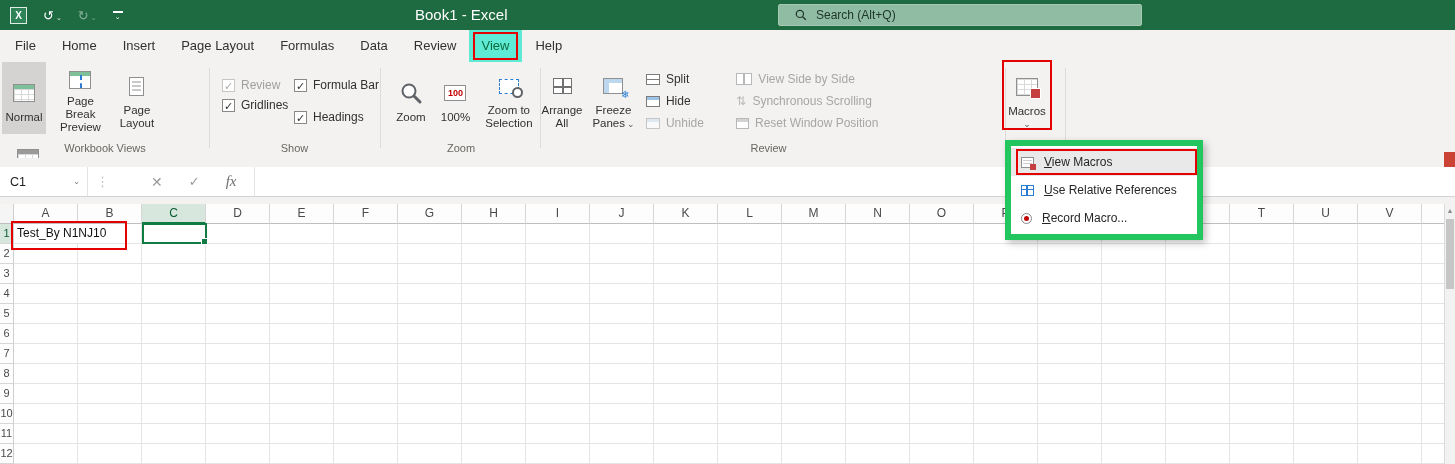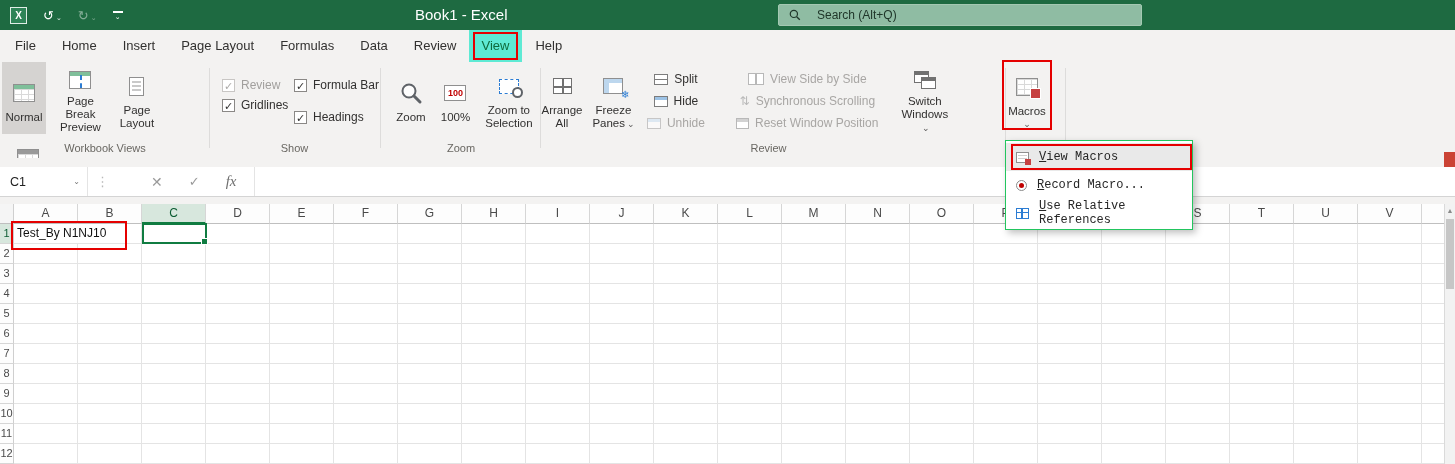--- a/index.html
+++ b/index.html
@@ -13,22 +13,22 @@
       display:flex;align-items:center;justify-content:center;font-size:10px;font-weight:bold;background:#2e8457;}
   .excel-logo::before{content:"X";}
   .tb-btn{display:flex;align-items:flex-end;gap:2px;font-size:13px;line-height:13px;cursor:default;}
   .tb-btn .chev-sm{font-size:7px;line-height:9px;color:#e7f1ea;}
   .tb-btn.dim{opacity:.45;}
   .qat-btn{display:flex;flex-direction:column;align-items:center;gap:1px;}
   .qat-btn .bar{width:10px;height:2px;background:#fff;}
   .qat-btn .chev-sm{font-size:7px;line-height:6px;}
   .tb-title{position:absolute;left:415px;top:0;height:30px;line-height:30px;font-size:15px;color:#fff;}
   .tb-search{position:absolute;left:778px;top:4px;width:364px;height:22px;background:#8fbca3;
-      border:1px solid #a4c8b2;border-radius:2px;display:flex;align-items:center;gap:16px;
-      padding-left:10px;box-sizing:border-box;color:#20372a;font-size:12px;}
+      border:1px solid #a4c8b2;border-radius:2px;display:flex;align-items:center;gap:9px;
+      padding-left:16px;box-sizing:border-box;color:#20372a;font-size:12px;}
 
   
   .tabs{position:absolute;left:0;top:30px;width:100%;height:32px;background:#f3f2f1;display:flex;padding-left:2px;}
   .tab{padding:0 13px;line-height:32px;font-size:13px;color:#323130;position:relative;}
   .tab.sel{background:#5eead4;color:#0f6b3c;padding-left:12px;}
 
   
   .ribbon{position:absolute;left:0;top:62px;width:100%;height:96px;background:#f3f2f1;
       border-bottom:1px solid #d8d7d6;box-sizing:content-box;}
   .rgroup{position:absolute;top:0;height:95px;}
@@ -67,21 +67,21 @@
   .icon-newwin{width:20px;height:16px;border:1px solid #717171;background:linear-gradient(#717171 0 3px,#fff 3px);
       position:relative;box-sizing:border-box;}
   .icon-newwin::after{content:"+";position:absolute;right:-6px;bottom:-8px;color:#107C41;font-weight:bold;font-size:13px;}
   .icon-arrange{width:19px;height:16px;border:1px solid #717171;background:#fff;position:relative;box-sizing:border-box;}
   .icon-arrange::before{content:"";position:absolute;left:50%;top:0;bottom:0;width:1.5px;background:#717171;}
   .icon-arrange::after{content:"";position:absolute;top:50%;left:0;right:0;height:1.5px;background:#717171;}
   .icon-freeze{width:20px;height:16px;border:1px solid #8f8f8f;background:#fff;position:relative;box-sizing:border-box;}
   .icon-freeze::before{content:"";position:absolute;inset:0;
       background:linear-gradient(to right,#bdd7ee 0 5px,transparent 5px),linear-gradient(to bottom,#bdd7ee 0 4px,transparent 4px);}
   .icon-freeze::after{content:"❄";position:absolute;right:-7px;bottom:-8px;color:#2b7cd3;font-size:10px;}
-  .smallbtn{display:flex;align-items:center;gap:6px;height:22px;font-size:12px;color:#323130;padding-left:4px;white-space:nowrap;justify-content:center;}
+  .smallbtn{display:flex;align-items:center;gap:6px;height:22px;font-size:12px;color:#323130;padding-left:4px;white-space:nowrap;}
   .smallbtn.dis{color:#a8a6a4;}
   .icon-split{width:14px;height:11px;border:1px solid #7c7c7c;background:#fff;position:relative;box-sizing:border-box;}
   .icon-split::after{content:"";position:absolute;left:0;right:0;top:4px;height:1.5px;background:#7c7c7c;}
   .icon-hide{width:14px;height:11px;border:1px solid #7c7c7c;background:linear-gradient(#9dc3e6 0 3px,#fff 3px);box-sizing:border-box;}
   .icon-unhide{width:14px;height:11px;border:1px solid #aaa;background:linear-gradient(#cfe3f3 0 3px,#fff 3px);box-sizing:border-box;opacity:.6;}
   .icon-sbs{width:16px;height:12px;position:relative;}
   .icon-sbs::before{content:"";position:absolute;left:0;top:0;width:6px;height:10px;border:1px solid #b8b8b8;background:#fff;}
   .icon-sbs::after{content:"";position:absolute;left:8px;top:0;width:6px;height:10px;border:1px solid #b8b8b8;background:#fff;}
   .icon-sync{color:#b8b8b8;font-size:12px;line-height:12px;}
   .icon-reset{width:14px;height:11px;border:1px solid #b8b8b8;background:linear-gradient(#d2d2d2 0 3px,#fff 3px);box-sizing:border-box;}
@@ -130,22 +130,22 @@
   .row-h{flex:0 0 14px;width:14px;background:#fdfdfd;border-right:1px solid #cfcfcf;border-bottom:1px solid #d6d6d6;
       font-size:11px;color:#4a4a4a;text-align:center;line-height:19px;box-sizing:border-box;}
   .row-h.sel{background:#d7e7dd;color:#0b5c32;}
   .cell{flex:0 0 64px;width:64px;border-right:1px solid #e4e4e4;border-bottom:1px solid #e4e4e4;box-sizing:border-box;}
   .a1text{position:absolute;left:14px;top:0;height:19px;line-height:19px;font-size:12px;color:#111;background:#fff;
       padding:0 5px 0 3px;white-space:nowrap;z-index:2;}
   .selbox{position:absolute;left:142px;top:-1px;width:65px;height:21px;border:2px solid #107C41;z-index:3;box-sizing:border-box;}
   .handle{position:absolute;right:-3px;bottom:-3px;width:5px;height:5px;background:#107C41;border:1px solid #fff;}
 
   
-  .menu{position:absolute;left:1005px;top:140px;width:186px;background:#fff;border:1px solid #22c55e;
-      box-shadow:3px 3px 7px rgba(0,0,0,.25);z-index:40;padding:2px 0;font-family:Liberation Mono, monospace;}
+  .menu{position:absolute;left:1005px;top:140px;width:186px;background:#fff;border:6px solid #22c55e;
+      box-shadow:3px 3px 7px rgba(0,0,0,.25);z-index:40;padding:2px 0;}
   .menu-item{height:28px;display:flex;align-items:center;padding-left:10px;gap:10px;font-size:12px;color:#262626;position:relative;}
   .menu-item.hl{background:#e9e9e9;}
   .accel{text-decoration:underline;}
   .mi-view{width:13px;height:11px;border:1px solid #8f8f8f;background:#fff;position:relative;box-sizing:border-box;flex:0 0 13px;}
   .mi-view::before{content:"";position:absolute;left:1px;right:1px;top:2px;height:1px;background:#cfcfcf;box-shadow:0 3px 0 #cfcfcf;}
   .mi-view::after{content:"";position:absolute;right:-3px;bottom:-3px;width:6px;height:6px;background:#c64040;}
   .mi-record{width:11px;height:11px;border:1px solid #8a8a8a;border-radius:50%;background:#fff;position:relative;box-sizing:border-box;flex:0 0 11px;}
   .mi-record::after{content:"";position:absolute;left:2px;top:2px;width:5px;height:5px;border-radius:50%;background:#c00000;}
   .mi-rel{width:13px;height:11px;border:1.5px solid #2b7cd3;background:#fff;position:relative;box-sizing:border-box;flex:0 0 13px;}
   .mi-rel::before{content:"";position:absolute;left:0;right:0;top:3px;height:1.5px;background:#2b7cd3;}
@@ -316,26 +316,20 @@
             <span>View Side by Side</span>
           </span>
         <span class="smallbtn dis">
             <span class="icon-sync">⇅</span>
             <span>Synchronous Scrolling</span>
           </span>
         <span class="smallbtn dis">
             <span class="icon-reset"></span>
             <span>Reset Window Position</span>
           </span>
-      </span>
-      <span class="bigbtn" style="width:56px;margin-left:14px;">
-        <span class="ic">
-            <span class="icon-switch"></span>
-          </span>
-        <span class="lbl"><span>Switch Windows</span><span class="chev"></span></span>
       </span>
       <span class="glabel">Review</span>
     </div>
 
     <div class="rgroup" style="left:998px;width:62px;padding-left:6px;">
       <span class="bigbtn" style="width:46px;">
         <span class="ic">
             <span class="icon-macros"></span>
           </span>
         <span class="lbl">Macros</span>
@@ -711,26 +705,26 @@
     <span class="anno anno-a1"></span>
   </div>
 
   <div class="menu">
     <div class="menu-item hl">
       <span class="mi-view"></span>
       <span><span></span><span class="accel">V</span><span>iew Macros</span></span>
       <span class="anno anno-menu"></span>
     </div>
     <div class="menu-item">
+      <span class="mi-rel"></span>
+      <span><span></span><span class="accel">U</span><span>se Relative References</span></span>
+    </div>
+    <div class="menu-item">
       <span class="mi-record"></span>
       <span><span></span><span class="accel">R</span><span>ecord Macro...</span></span>
-    </div>
-    <div class="menu-item">
-      <span class="mi-rel"></span>
-      <span><span></span><span class="accel">U</span><span>se Relative References</span></span>
     </div>
   </div>
 
   <div class="edge-marker"></div>
   <div class="vscroll">
     <div class="up">▲</div>
     <div class="vthumb"></div>
   </div>
 
 </div>

